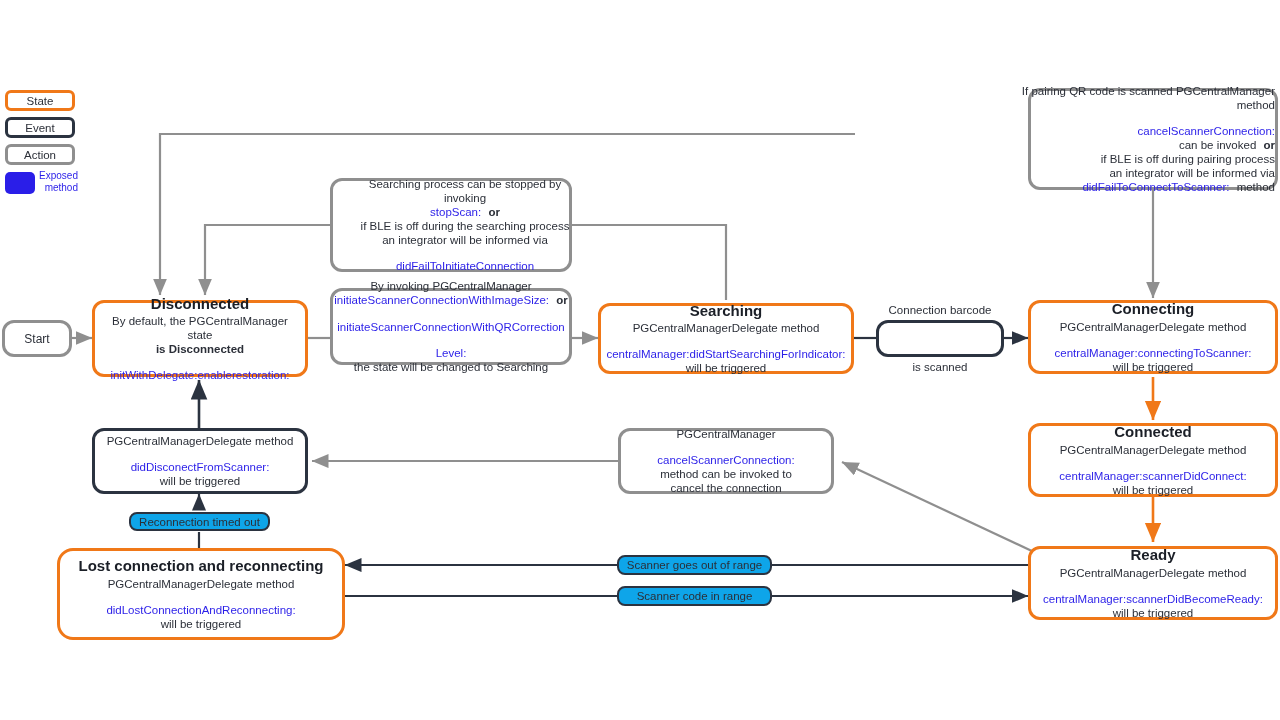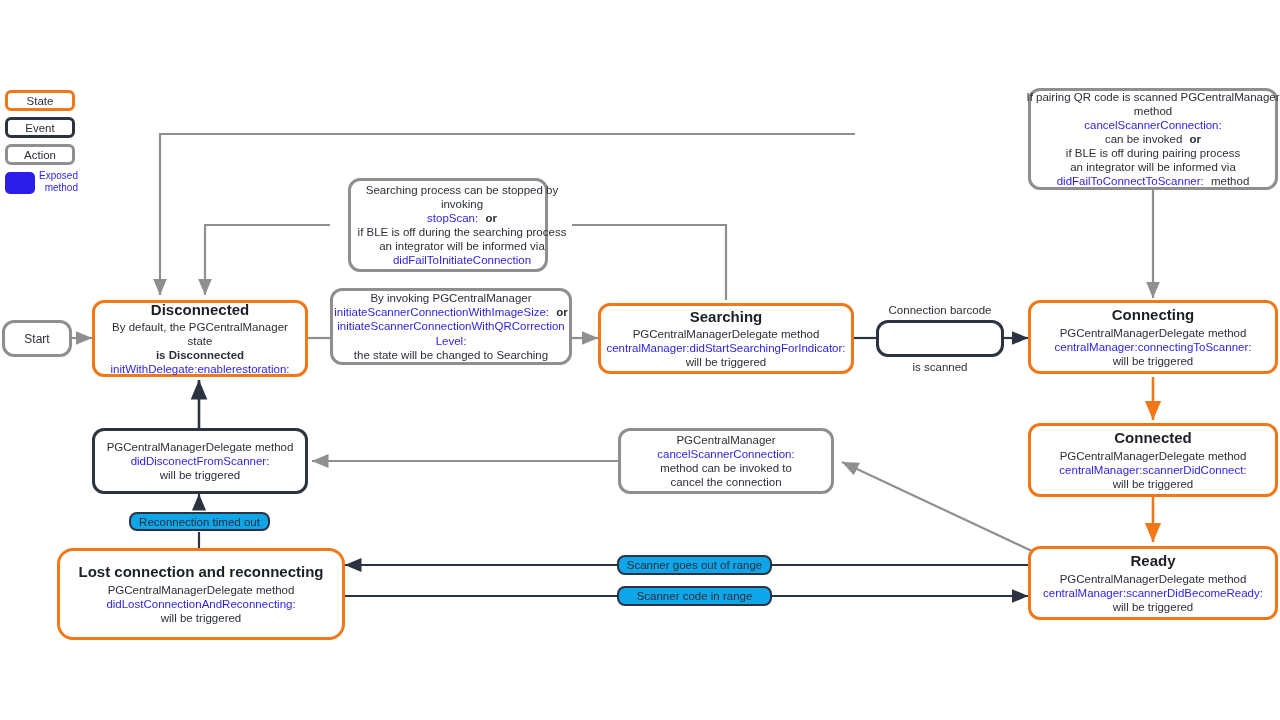--- a/index.html
+++ b/index.html
@@ -38,21 +38,21 @@
   .event  { border: 3px solid #2b3340; }
   .action { border: 3px solid #8f8f8f; }
 
   .node .title {
     font-weight: bold;
     font-size: 15px;
     color: #1b1f27;
     margin-bottom: 1px;
   }
   .node .line { font-size: 11.5px; white-space: nowrap; }
-  .node .m { color: #2a1ee8; }
+  .node .m { color: #2a1ee8; margin-top: 12px; }
   .node .b { font-weight: bold; }
 
   
   .legend-box {
     position: absolute;
     box-sizing: border-box;
     width: 70px; height: 21px;
     border-radius: 6px;
     background: #fff;
     font-size: 11.5px;
@@ -184,21 +184,21 @@
     <div class="line">By invoking  PGCentralManager</div>
     <div class="line">
       <span class="m">initiateScannerConnectionWithImageSize:</span>
       <span class="b" style="margin-left: 4px;">or</span>
     </div>
     <div class="line m">initiateScannerConnectionWithQRCorrection</div>
     <div class="line m">Level:</div>
     <div class="line">the state will be changed to Searching</div>
   </div>
 
-  <div class="node action" style="left:348px; top:178px; width:200px; height:94px;padding-left:28px;">
+  <div class="node action" style="left:330px; top:178px; width:242px; height:94px;padding-left:28px;">
     <div class="line">Searching process can be stopped by</div>
     <div class="line">invoking</div>
     <div class="line">
       <span class="m">stopScan:</span>
       <span class="b" style="margin-left: 4px;">or</span>
     </div>
     <div class="line">if BLE  is off during the searching process</div>
     <div class="line">an integrator will be informed via</div>
     <div class="line m">didFailToInitiateConnection</div>
   </div>
@@ -208,21 +208,21 @@
     <div class="line">PGCentralManagerDelegate  method</div>
     <div class="line m">centralManager:didStartSearchingForIndicator:</div>
     <div class="line">will be triggered</div>
   </div>
 
   <div class="node event" style="left:876px; top:320px; width:128px; height:37px;gap:43px;">
     <div class="line">Connection barcode</div>
     <div class="line">is scanned</div>
   </div>
 
-  <div class="node action" style="left:1028px; top:88px; width:250px; height:102px;">
+  <div class="node action" style="left:1028px; top:88px; width:250px; height:102px;align-items:flex-end;">
     <div class="line">If pairing QR code is scanned PGCentralManager</div>
     <div class="line">method</div>
     <div class="line m">cancelScannerConnection:</div>
     <div class="line">
       <span>can be invoked</span>
       <span class="b" style="margin-left: 4px;">or</span>
     </div>
     <div class="line">if BLE is off during pairing process</div>
     <div class="line">an integrator will be informed via</div>
     <div class="line">

